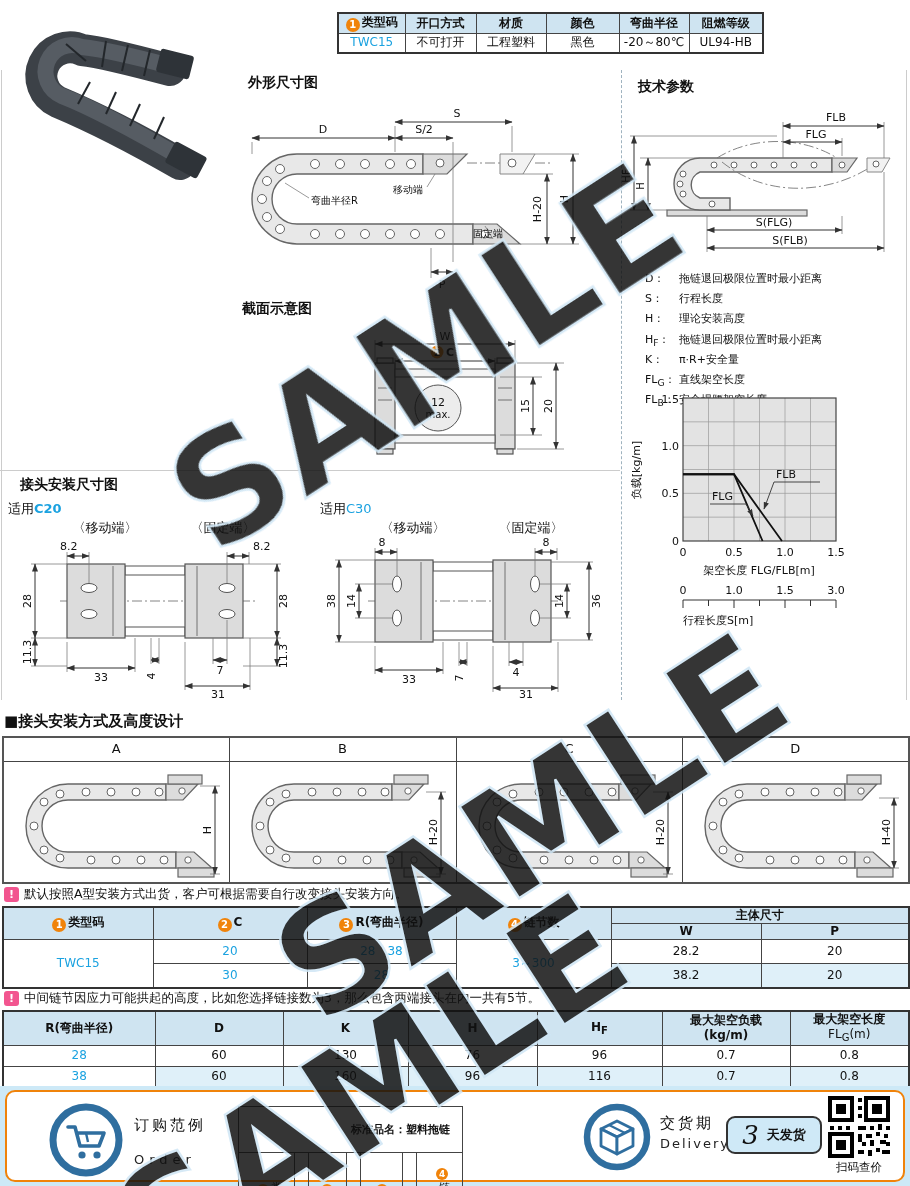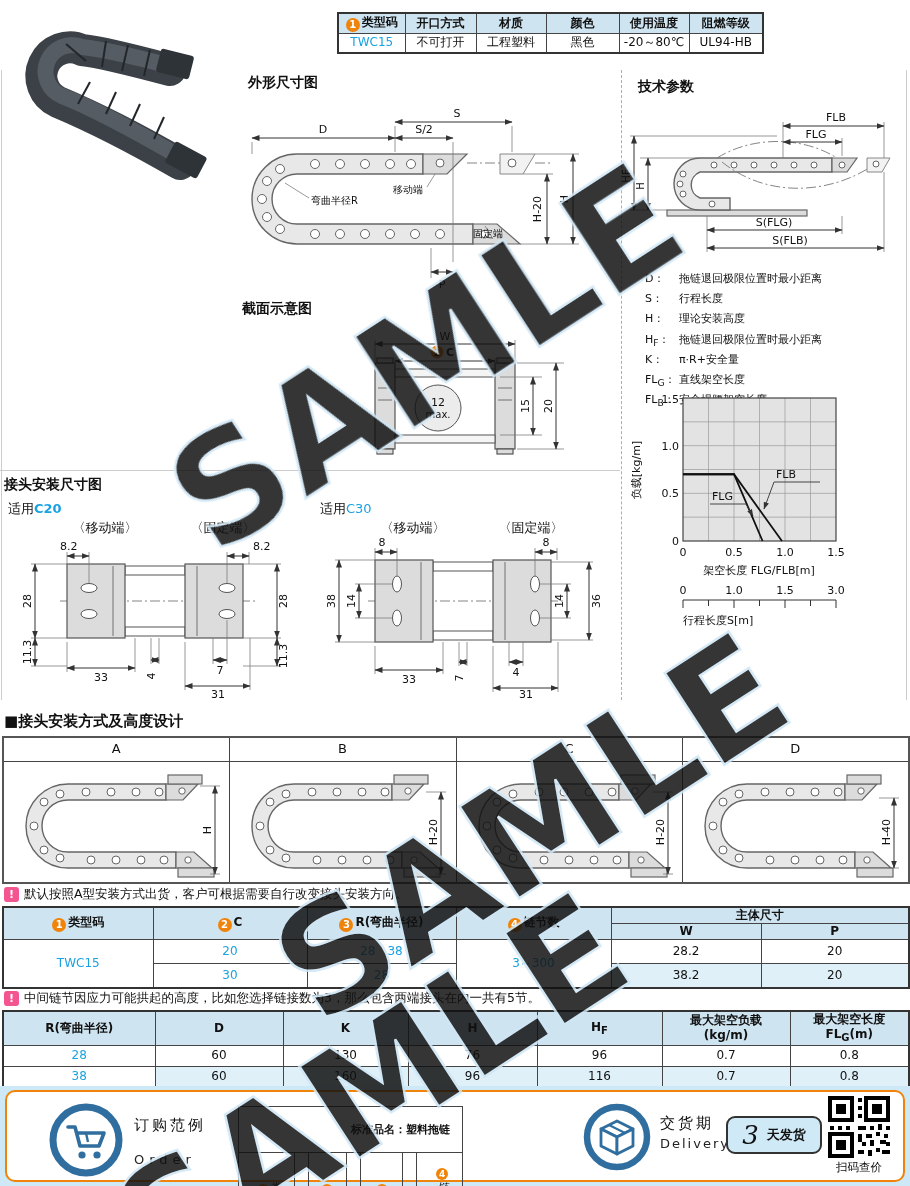--- a/index.html
+++ b/index.html
@@ -111,21 +111,21 @@
           <col style="width:73px">
           <col style="width:70px">
           <col style="width:74px">
         </colgroup>
     <tbody>
           <tr class="hd" style="height:20px">
       <th><span class="num">1</span><span>类型码</span></th>
       <th>开口方式</th>
       <th>材质</th>
       <th>颜色</th>
-      <th>使用温度</th>
+      <th>弯曲半径</th>
       <th>阻燃等级</th>
     </tr>
     <tr style="height:20px">
       <td class="blue">TWC15</td>
       <td>不可打开</td>
       <td>工程塑料</td>
       <td>黑色</td>
       <td>-20～80℃</td>
       <td>UL94-HB</td>
     </tr>
@@ -335,21 +335,21 @@
     <line class="eline" x1="180" y1="49" x2="222" y2="49"></line>
     <line class="eline" x1="180" y1="107" x2="222" y2="107"></line>
     <line class="dline" x1="213" y1="49" x2="213" y2="107"></line>
     <text class="dim" transform="rotate(-90 209 78)" x="209" y="78" text-anchor="middle">15</text>
     <line class="eline" x1="197" y1="35" x2="244" y2="35"></line>
     <line class="eline" x1="197" y1="121" x2="244" y2="121"></line>
     <line class="dline" x1="236" y1="35" x2="236" y2="121"></line>
     <text class="dim" transform="rotate(-90 232 78)" x="232" y="78" text-anchor="middle">20</text>
   </svg>
 
-  <div class="abs sec-title" style="left:4px;top:476px">接头安装尺寸图</div>
+  <div class="abs sec-title" style="left:20px;top:476px">接头安装尺寸图</div>
   <div class="abs sub-label" style="left:8px;top:500px"><span>适用</span><span class="blue" style="font-weight:bold">C20</span></div>
   <svg class="abs" style="left:5px;top:516px" width="300" height="182" viewBox="0 0 300 182">
     <text class="sub-label" font-size="13" x="100" y="16" text-anchor="middle">〈移动端〉</text>
     <text class="sub-label" font-size="13" x="218" y="16" text-anchor="middle">〈固定端〉</text>
     <rect fill="#fff" stroke="#555" x="120" y="50" width="60" height="9"></rect>
     <rect fill="#fff" stroke="#555" x="120" y="111" width="60" height="9"></rect>
     <line class="cline" x1="55" y1="85" x2="250" y2="85"></line>
     <rect class="gray" x="62" y="48" width="58" height="74"></rect>
     <ellipse class="hole" cx="84" cy="72" rx="8" ry="4.5"></ellipse>
     <ellipse class="hole" cx="84" cy="98" rx="8" ry="4.5"></ellipse>
@@ -570,21 +570,21 @@
           <col style="width:119px">
         </colgroup>
     <tbody>
           <tr class="hd" style="height:32px">
       <th>R(弯曲半径)</th>
       <th>D</th>
       <th>K</th>
       <th>H</th>
       <th><span>H</span><sub>F</sub></th>
       <th><span>最大架空负载</span><br><span style="font-weight:bold">(kg/m)</span></th>
-      <th><span>最大架空长度</span><br><span style="font-weight:bold"><span>FL</span><sub>G</sub><span>(m)</span></span></th>
+      <th><span>最大架空长度</span><br><span style="font-weight:normal"><span>FL</span><sub>G</sub><span>(m)</span></span></th>
     </tr>
     <tr style="height:21px">
       <td class="blue">28</td>
       <td>60</td>
             <td>130</td>
       <td>76</td>
             <td>96</td>
       <td>0.7</td>
             <td>0.8</td>
     </tr>

